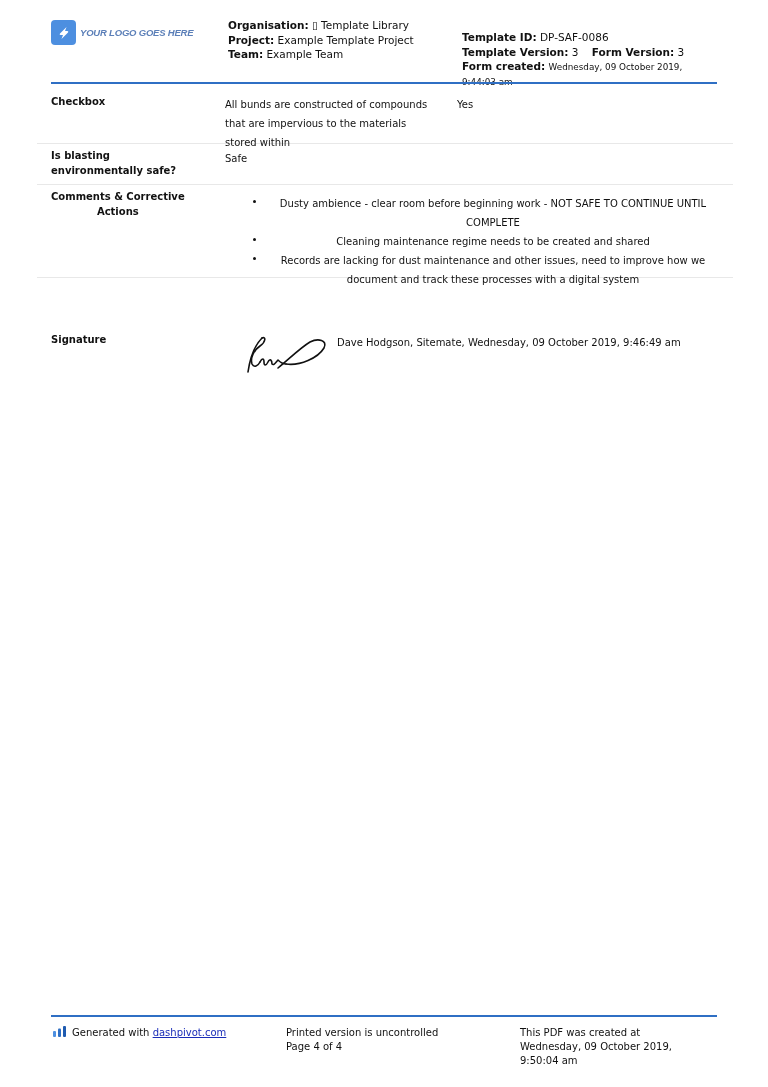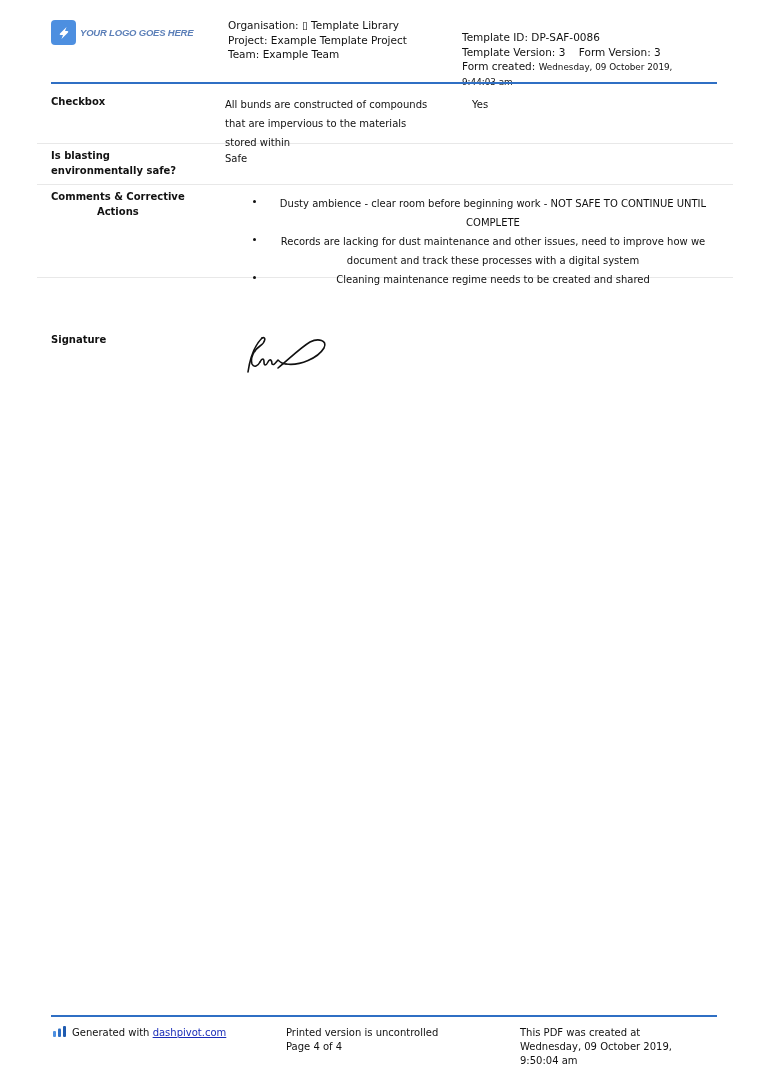--- a/index.html
+++ b/index.html
@@ -1,19 +1,19 @@
 <!DOCTYPE html>
 <html><head>
 <meta charset="utf-8">
 <style>
   html, body { margin:0; padding:0; background:#ffffff; }
   body { width:768px; height:1087px; position:relative; overflow:hidden;
          font-family:"DejaVu Sans", sans-serif; color:#111; font-size:10px; }
   .abs { position:absolute; }
-  b { font-weight:normal; }
+  b { font-weight:bold; }
 
   
   .logo { left:51px; top:20px; display:flex; align-items:center; gap:4px; }
   .logo-box { width:25px; height:25px; border-radius:4px; background:#4d8fe0; display:flex; align-items:center; justify-content:center; }
   .logo-text { font-family:"Liberation Sans", sans-serif; font-style:italic; font-weight:bold; font-size:9.5px; color:#5b7fb8; letter-spacing:-0.2px; }
   .hdr-col { line-height:14.5px; font-size:10.5px; }
   .hdr-col .small { font-size:8.8px; }
   .hdr-rule { left:51px; top:82px; width:666px; height:2px; background:#2f6fc4; }
 
   
@@ -52,53 +52,54 @@
   <div><b>Template Version:</b> <span>3</span>&nbsp;&nbsp;&nbsp;&nbsp;<b>Form Version:</b> <span>3</span></div>
   <div><b>Form created:</b> <span class="small">Wednesday, 09 October 2019,</span></div>
   <div class="small">9:44:03 am</div>
 </div>
 
 <div class="abs hdr-rule"></div>
 
 <div class="abs row" style="top:84px; height:59px;">
   <div class="label" style="top:11px;">Checkbox</div>
   <div class="val" style="left:188px; top:11px; width:215px;">All bunds are constructed of compounds that are impervious to the materials stored within</div>
-  <div class="val" style="left:420px; top:11px;margin-left:15px;">Yes</div>
+  <div class="val" style="left:420px; top:11px;">Yes</div>
 </div>
 
 <div class="abs row" style="top:144px; height:40px;">
   <div class="label" style="top:5px;">
     <div>Is blasting</div>
     <div>environmentally safe?</div>
   </div>
   <div class="val" style="left:188px; top:5px;">Safe</div>
 </div>
 
 <div class="abs row" style="top:185px; height:92px;text-align:center;">
   <div class="label" style="top:5px;">
     <div>Comments &amp; Corrective</div>
     <div>Actions</div>
   </div>
   <ul class="items val" style="left:207px; top:5px; width:470px;">
     <li>Dusty ambience - clear room before beginning work - NOT SAFE TO CONTINUE UNTIL COMPLETE</li>
+    <li>Cleaning maintenance regime needs to be created and shared</li>
     <li>Records are lacking for dust maintenance and other issues, need to improve how we document and track these processes with a digital system</li>
-    <li>Cleaning maintenance regime needs to be created and shared</li>
   </ul>
 </div>
 
 <div class="abs" style="left:37px; top:296px; width:696px; height:50px;margin-top:32px;">
   <div class="label" style="top:5px;">Signature</div>
   <div class="abs" style="left:207px; top:4px;">
     <svg width="84" height="44" viewBox="0 0 84 44" fill="none" stroke="#111" stroke-width="1.6" stroke-linecap="round" stroke-linejoin="round">
       <path d="M18 6 C10 14, 6 26, 4 40"></path>
       <path d="M18 6 C22 4, 22 10, 16 14 C10 18, 6 26, 8 32 C10 36, 14 34, 16 30"></path>
       <path d="M16 30 C18 26, 20 26, 20 30 C20 34, 22 34, 24 30 C26 26, 28 28, 28 32 C30 34, 32 30, 34 28 C36 30, 38 32, 42 32"></path>
       <path d="M42 32 C56 34, 74 26, 80 16 C84 8, 74 6, 66 10 C56 16, 44 28, 34 36"></path>
     </svg>
   </div>
+  <div class="val" style="left:300px; top:5px;">Dave Hodgson, Sitemate, Wednesday, 09 October 2019, 9:46:49 am</div>
 </div>
 
 <div class="abs ftr-rule"></div>
 
 <div class="abs ftr" style="left:53px; top:1026px; display:flex; align-items:flex-start; gap:5px;">
   <span>
     <svg width="14" height="11" viewBox="0 0 14 11">
       <rect x="0" y="5" width="3" height="6" rx="1" fill="#4d8fe0"></rect>
       <rect x="5" y="2.5" width="3" height="8.5" rx="1" fill="#2f6fc4"></rect>
       <rect x="10" y="0" width="3" height="11" rx="1" fill="#1f5bb0"></rect>

